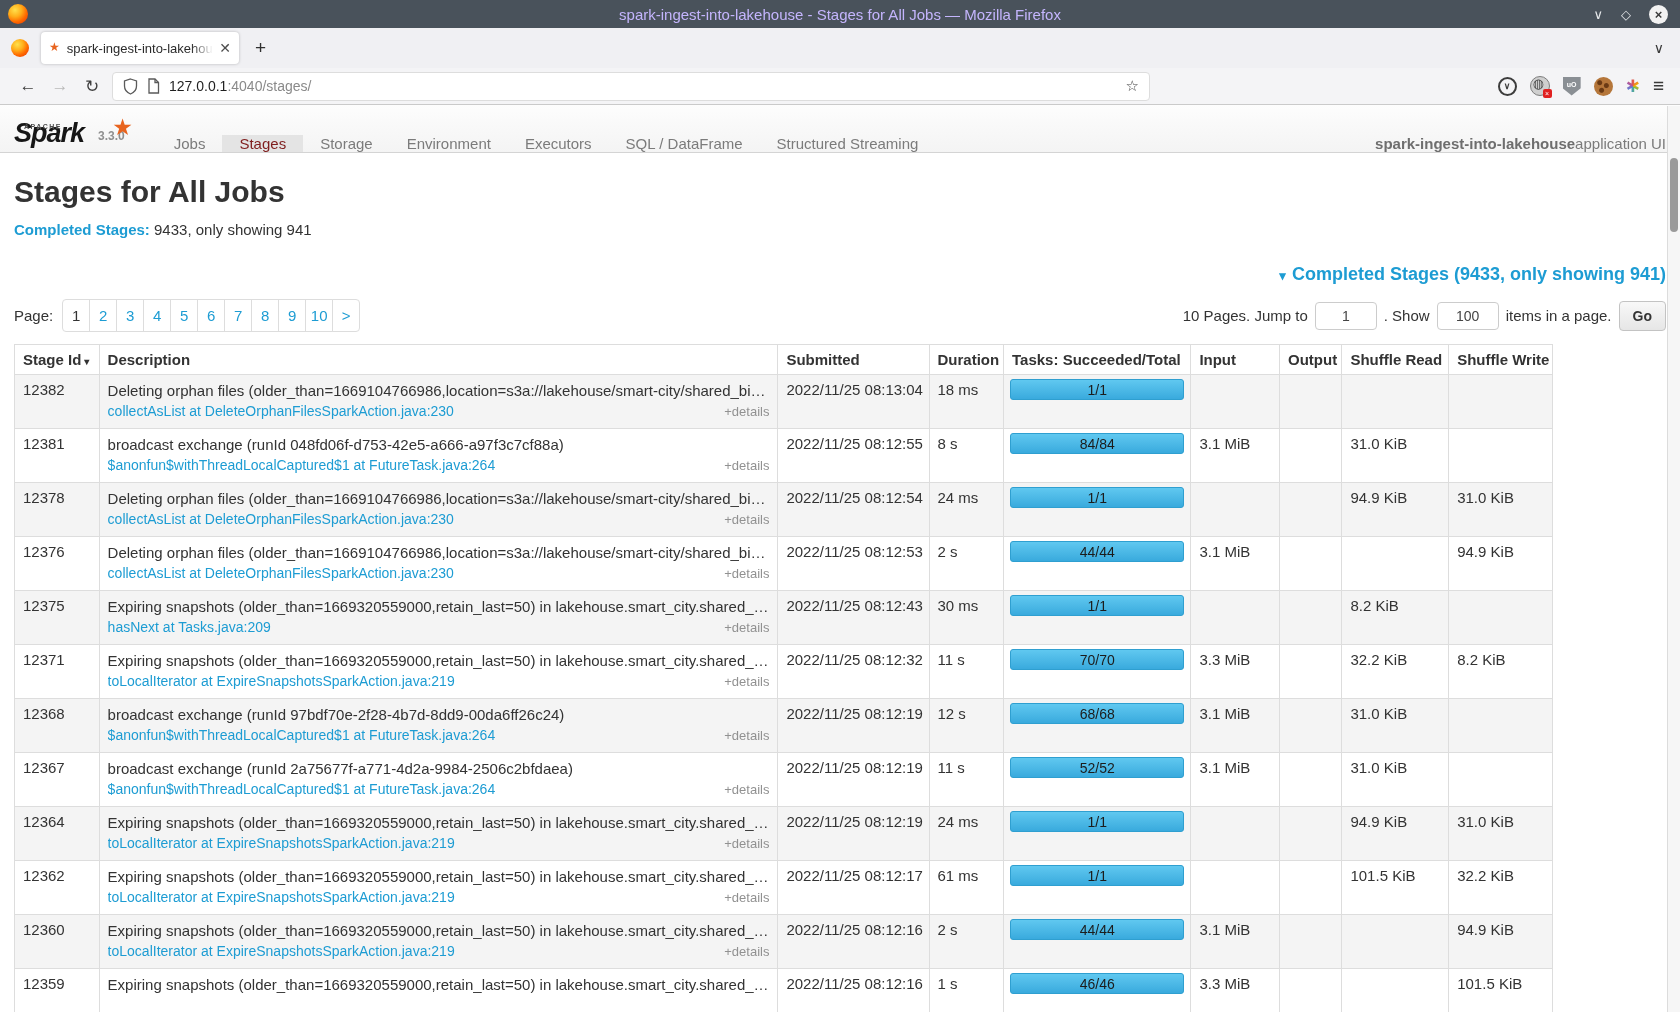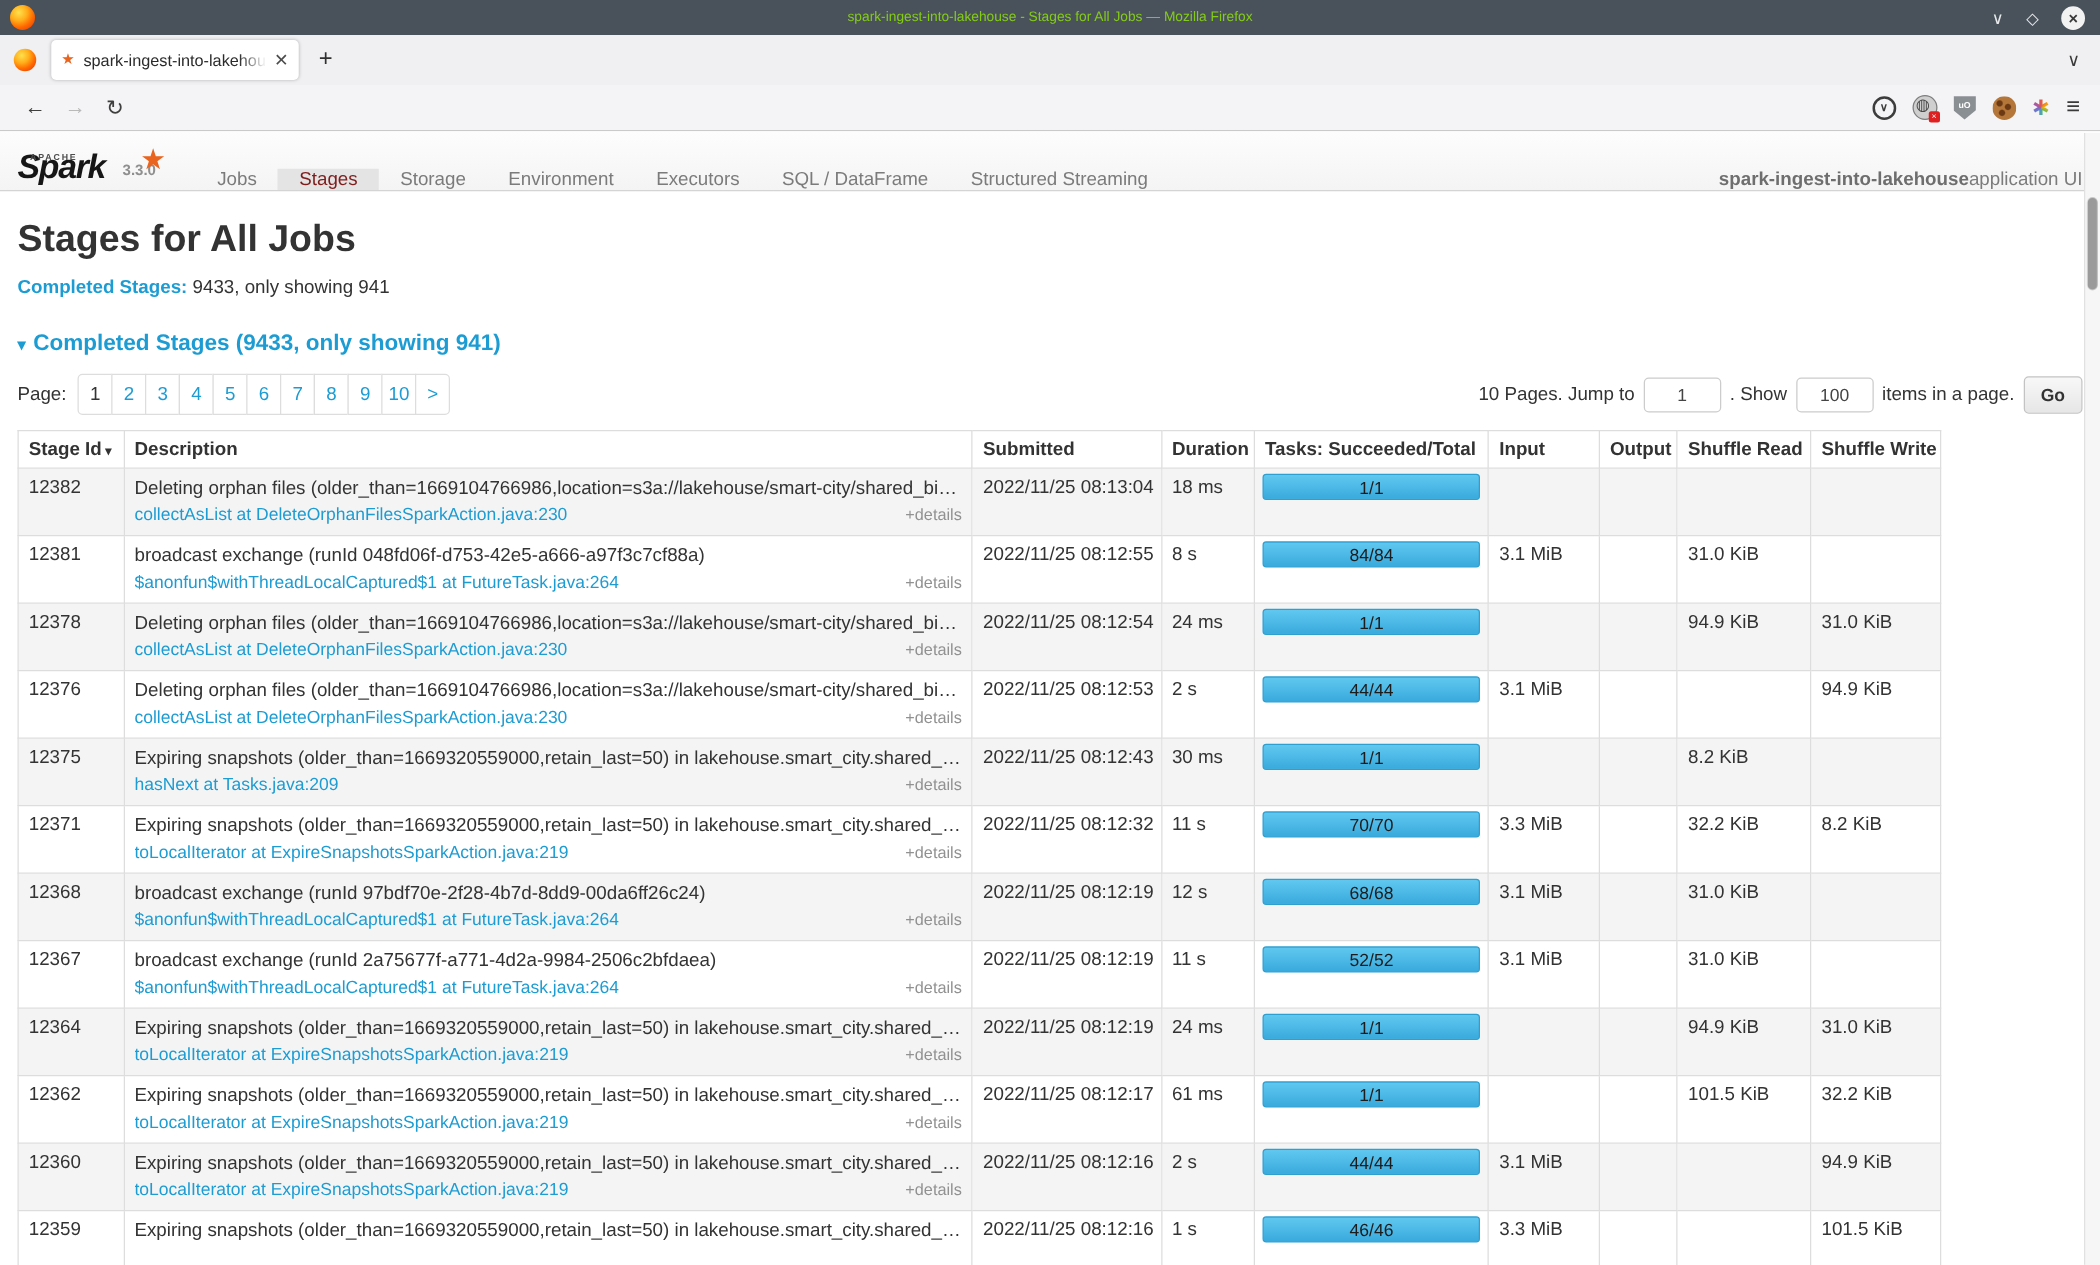--- a/index.html
+++ b/index.html
@@ -3,21 +3,21 @@
 <meta charset="utf-8">
 <style>
   * { box-sizing: border-box; margin: 0; padding: 0; }
   html,body { width:1680px; height:1012px; overflow:hidden; background:#fff;
               font-family:"Liberation Sans", sans-serif; }
 
   
   .titlebar { height:28px; background:#49525b; display:flex; align-items:center; position:relative; }
   .ff-logo { width:20px; height:20px; border-radius:50%; margin-left:8px;
              background:radial-gradient(circle at 35% 30%, #ffe14d 0%, #ffae1a 35%, #ff6a00 62%, #e22a00 100%); }
-  .window-title { position:absolute; left:50%; transform:translateX(-50%); color:#84cc16; font-size:11px; white-space:nowrap; }
+  .window-title { position:absolute; left:50%; transform:translateX(-50%); color:#c4b5fd; font-size:15px; white-space:nowrap; }
   .win-controls { margin-left:auto; display:flex; align-items:center; gap:18px; padding-right:12px; }
   .win-btn { color:#e8eaec; font-size:13px; line-height:1; cursor:default; }
   .win-close { width:19px; height:19px; border-radius:50%; background:#f2f2f2; color:#3a3a3a;
                display:flex; align-items:center; justify-content:center; font-size:13px; font-weight:bold; }
 
   .tabbar { height:40px; background:#f0f0f3; display:flex; align-items:center; position:relative; }
   .ff-icon-small { width:18px; height:18px; border-radius:50%; margin:0 12px 0 11px;
              background:radial-gradient(circle at 35% 30%, #ffe14d 0%, #ffae1a 35%, #ff6a00 62%, #e22a00 100%); }
   .tab { width:198px; height:32px; background:#fff; border-radius:4px; box-shadow:0 0 3px rgba(0,0,0,.25);
          display:flex; align-items:center; padding:0 8px; }
@@ -69,21 +69,21 @@
   .nav-item { display:flex; align-items:center; padding:0 17px; font-size:15px; color:#7b7b7b; cursor:pointer; }
   .nav-item.active { background:#e4e4e4; color:#7f1d1d; }
   .app-ui { margin-left:auto; display:flex; align-items:center; padding-right:14px; font-size:15px; color:#7b7b7b; }
   .app-ui b { color:#6e6e6e;margin-left:41px; }
 
   
   .content { padding:0 14px; }
   h2.page-title { font-size:30px; color:#333; margin:22px 0 12px; font-weight:bold; letter-spacing:0; }
   .stat-line { font-size:15px; color:#333; margin:4px 0; }
   .stat-line b { color:#1d9cd3; }
-  .collapse-header { font-size:18px; font-weight:bold; color:#1d9cd3; margin:26px 0 14px; cursor:pointer; }
+  .collapse-header { font-size:18px; font-weight:bold; color:#1d9cd3; margin:26px 0 14px; cursor:pointer;text-align:right; }
   .collapse-arrow { font-size:13px; margin-right:6px; }
 
   .pagination-row { display:flex; justify-content:space-between; align-items:center; margin-bottom:12px; }
   .pg-left { display:flex; align-items:center; font-size:15px; color:#333; }
   .pagegroup { display:inline-flex; margin-left:10px; }
   .pagebtn { min-width:28px; text-align:center; padding:7px 0; border:1px solid #ddd; margin-left:-1px;
              background:#fff; color:#1d9cd3; font-size:15px; cursor:pointer; }
   .pagebtn.current { color:#333; }
   .pagebtn:first-child { border-radius:4px 0 0 4px; }
   .pagebtn:last-child { border-radius:0 4px 4px 0; }
@@ -136,20 +136,31 @@
     <span class="tab-close">✕</span>
   </div>
   <span class="newtab-btn">+</span>
   <span class="alltabs-chevron">∨</span>
 </div>
 
 <div class="toolbar">
   <span class="nav-glyph">←</span>
   <span class="nav-glyph disabled">→</span>
   <span class="nav-glyph">↻</span>
+  <div class="urlbar">
+    <svg width="15" height="17" viewBox="0 0 15 17">
+      <path d="M7.5 1 L13.5 3 V8 C13.5 12 10.5 14.8 7.5 16 C4.5 14.8 1.5 12 1.5 8 V3 Z" fill="none" stroke="#5a5a5a" stroke-width="1.3"></path>
+    </svg>
+    <svg width="13" height="16" viewBox="0 0 13 16" style="margin-left:9px">
+      <path d="M2 1 H8 L11.5 4.5 V15 H2 Z" fill="none" stroke="#5a5a5a" stroke-width="1.3"></path>
+      <path d="M8 1 V4.5 H11.5" fill="none" stroke="#5a5a5a" stroke-width="1.3"></path>
+    </svg>
+    <span class="url-text"><span class="url-host">127.0.0.1</span><span class="url-path">:4040/stages/</span></span>
+    <span class="url-star">☆</span>
+  </div>
   <div class="tb-icons">
     <span class="pocket">∨</span>
     <span class="account">
         <span class="badge-x">×</span>
       </span>
     <span class="ublock">uO</span>
     <span class="cookie"></span>
     <span class="sync-star">✱</span>
     <span class="hamburger">≡</span>
   </div>

